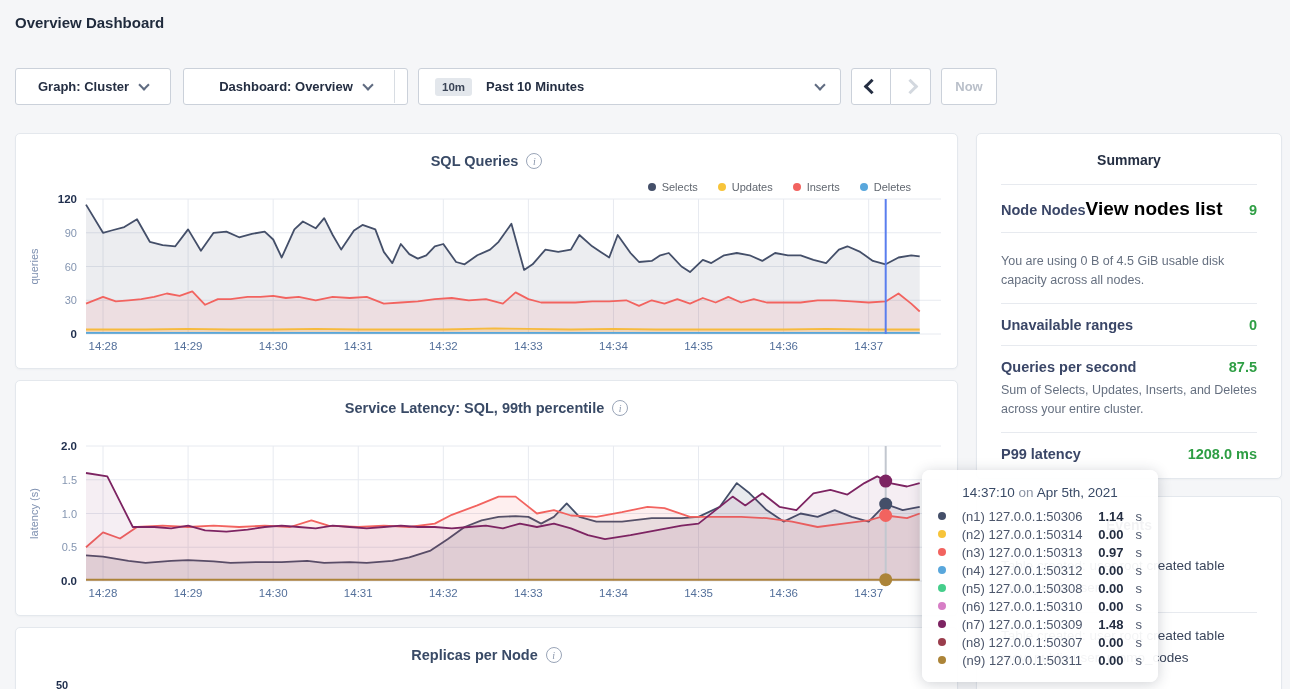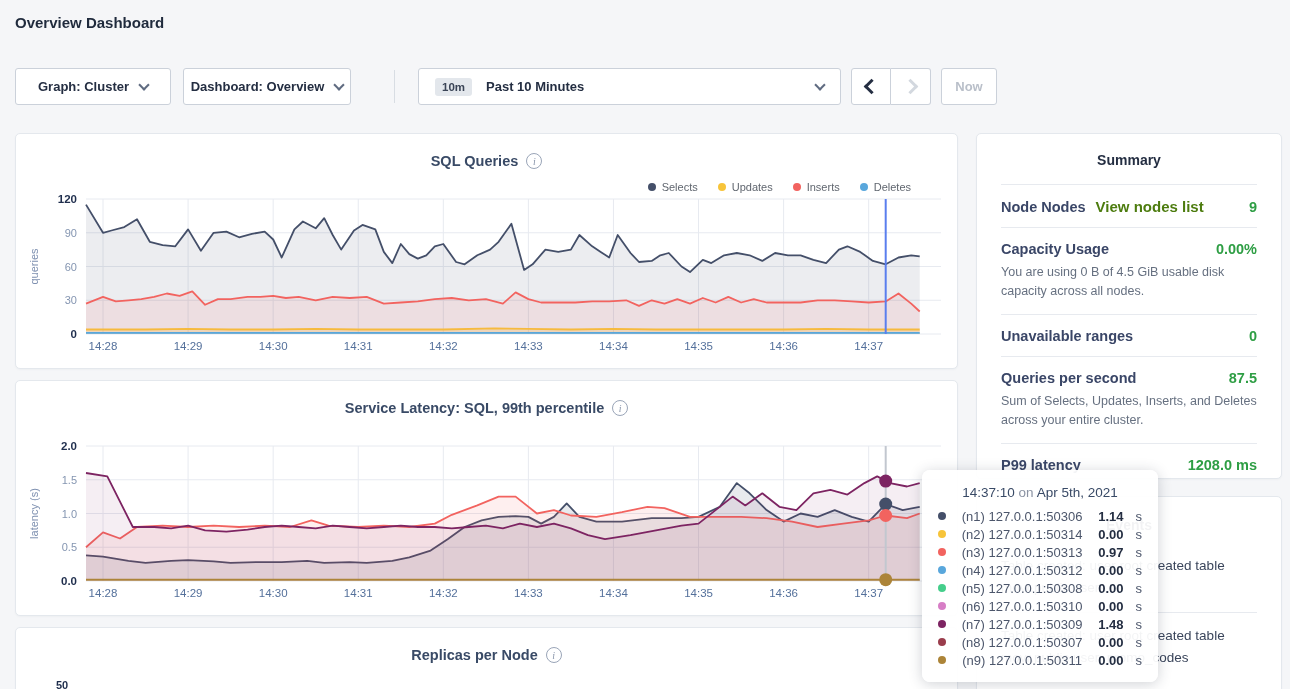--- a/index.html
+++ b/index.html
@@ -13,21 +13,21 @@
   .page-title { position:absolute; left:15px; top:14px; font-size:15px; font-weight:600; color:#1F2A3C; }
 
   
   .btnbox {
     position:absolute; top:68px; height:37px; background:#fff;
     border:1px solid #CBD1DA; border-radius:3px;
     display:flex; align-items:center; justify-content:center;
     font-size:13px; font-weight:bold; color:#242E42; cursor:pointer;
   }
   #dd-graph { left:15px; width:156px; gap:11px; }
-  #dd-dashboard { left:183px; width:168px; gap:11px; }
+  #dd-dashboard { left:183px; width:225px; gap:11px; }
   .toolbar-divider { position:absolute; left:394px; top:70px; width:1px; height:33px; background:#D8DDE3; }
   #time-select { left:418px; width:423px; justify-content:flex-start; padding:0 16px; }
   .time-badge { background:#E3E7EC; border-radius:3px; padding:3px 7px; font-size:11.5px; font-weight:bold; color:#3A4456; margin-right:14px; }
   .chev { border:solid #5F6B80; border-width:0 2px 2px 0; display:inline-block; padding:3px; }
   .chev.down { transform:rotate(45deg); margin-top:-3px; }
   #time-select .chev.down { margin-left:auto; }
   .chev.big { border-width:0 3px 3px 0; padding:4px; }
   .chev.left { transform:rotate(135deg); border-color:#242E42; }
   .chev.right { transform:rotate(-45deg); border-color:#D3D8DF; }
   .arrow-group { position:absolute; left:851px; top:68px; display:flex; }
@@ -53,21 +53,21 @@
   .chart-svg { position:absolute; left:0; top:60px; }
   .clipped-tick { position:absolute; left:40px; top:51px; font-size:11px; font-weight:bold; color:#1F2E4D; }
 
   
   #summary { padding:0 24px; }
   .summary-title { text-align:center; font-size:14px; font-weight:bold; color:#242E42; padding:18px 0 16px; }
   .srow { border-top:1px solid #E7EAEF; padding:13px 0 12px; }
   .srow:first-of-type { border-top:none; padding-top:0; }
   .srow-main { display:flex; align-items:baseline; }
   .srow-label { font-size:14.5px; font-weight:bold; color:#3A4667; }
-  .srow-link { font-size:15px; font-weight:bold; color:#4d7c0f; margin-left:10px; cursor:pointer; }
+  .srow-link { font-size:19px; font-weight:bold; color:#000000; cursor:pointer; }
   .srow-value { margin-left:auto; font-size:14.5px; font-weight:bold; color:#2E9E44; }
   .srow-desc { font-size:12.5px; color:#667080; line-height:1.55; margin-top:6px; }
 
   
   #events { padding:0 24px; }
   .events-title { text-align:center; font-size:14px; font-weight:bold; color:#242E42; padding:20px 0 10px; }
   .erow { border-bottom:1px solid #E7EAEF; padding:12px 0 14px; font-size:13.5px; color:#3A455B; line-height:1.6; }
   .erow:last-child { border-bottom:none; }
 
   
@@ -242,24 +242,20 @@
 <div class="panel" id="summary">
   <div class="summary-title">Summary</div>
   <div class="srow">
     <div class="srow-main">
       <span class="srow-label">Node Nodes</span>
       <span class="srow-link">View nodes list</span>
       <span class="srow-value">9</span>
     </div>
   </div>
   <div class="srow">
-    <div class="srow-main">
-      <span class="srow-label">Capacity Usage</span>
-      <span class="srow-value">0.00%</span>
-    </div>
     <div class="srow-desc">You are using 0 B of 4.5 GiB usable disk capacity across all nodes.</div>
   </div>
   <div class="srow">
     <div class="srow-main">
       <span class="srow-label">Unavailable ranges</span>
       <span class="srow-value">0</span>
     </div>
   </div>
   <div class="srow">
     <div class="srow-main">

